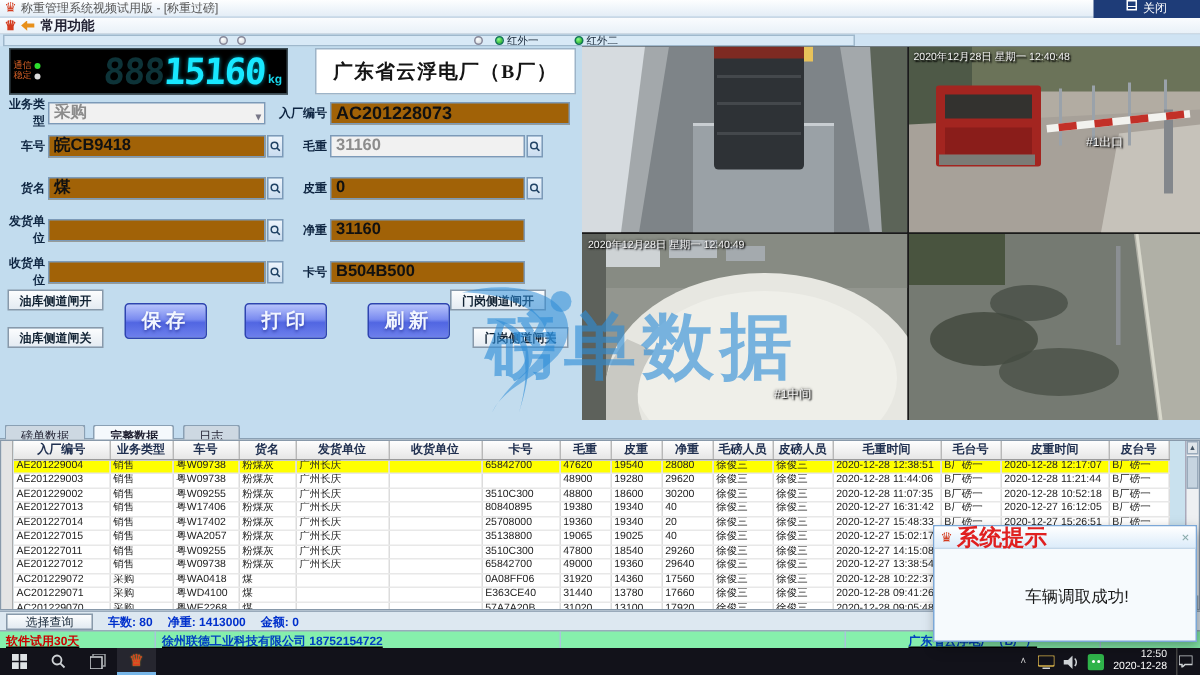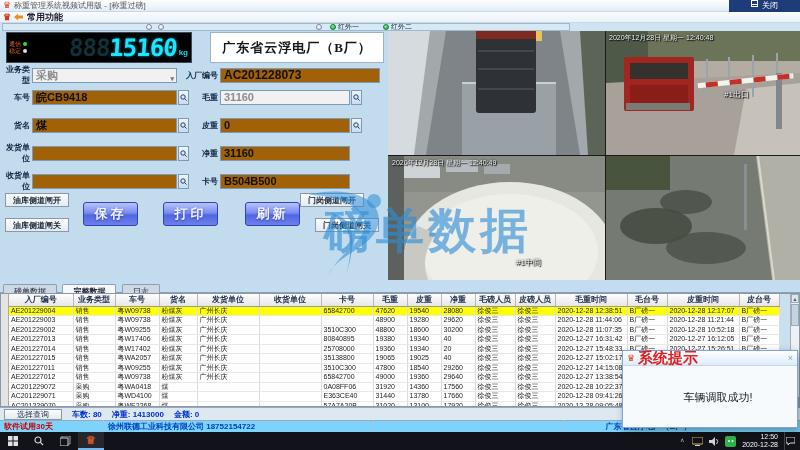--- a/index.html
+++ b/index.html
@@ -94,22 +94,22 @@
   .vscroll .arr { position:absolute; left:0; width:8px; height:9px; background:#dfe5ea; border:1px solid #9ab;
     font-size:5px; color:#456; text-align:center; line-height:8px; }
   .vscroll .thumb { position:absolute; left:0; top:10px; width:8px; height:22px; background:#c6d4e0; border:1px solid #9ab; }
   .summary { position:absolute; left:0; top:127px; width:800px; height:13px; background:#dde8f1;
     border-top:1px solid #9ab; display:flex; align-items:center; gap:10px; font-size:8px; }
   .query-btn { margin-left:4px; height:11px; padding:0 12px; border:1px solid #8899aa;
     background:linear-gradient(#fcfdfe,#e2eaf1); font-size:8px; color:#123; display:flex; align-items:center; }
   .sum-pair { color:#0030cc; font-weight:bold; }
 
   
-  .statusbar { position:absolute; left:0; top:420px; width:800px; height:12px; background:#7dd3fc;
-    border-top:1px solid #9ab; display:flex; font-size:8px; align-items:flex-end; }
+  .statusbar { position:absolute; left:0; top:420px; width:800px; height:12px; background:#86efac;
+    border-top:1px solid #9ab; display:flex; font-size:8px; align-items:flex-start;text-decoration:underline; }
   .statusbar .seg { height:12px; display:flex; align-items:center; padding:0 4px; border-right:1px solid #a8c4da; }
   .statusbar .trial { width:104px; color:#cc0000; font-weight:bold; }
   .statusbar .company { width:270px; color:#0040c0; font-weight:bold; }
   .statusbar .gap1 { width:190px; }
   .statusbar .plantseg { width:170px; color:#0040c0; font-weight:bold; justify-content:center; }
   .statusbar .gap2 { flex:1; border-right:none; }
 
   .taskbar { position:absolute; left:0; top:432px; width:800px; height:18px; background:#12121a;
     display:flex; align-items:center; color:#e8e8e8; }
   .tb-ic { width:26px; height:18px; display:flex; align-items:center; justify-content:center; }

